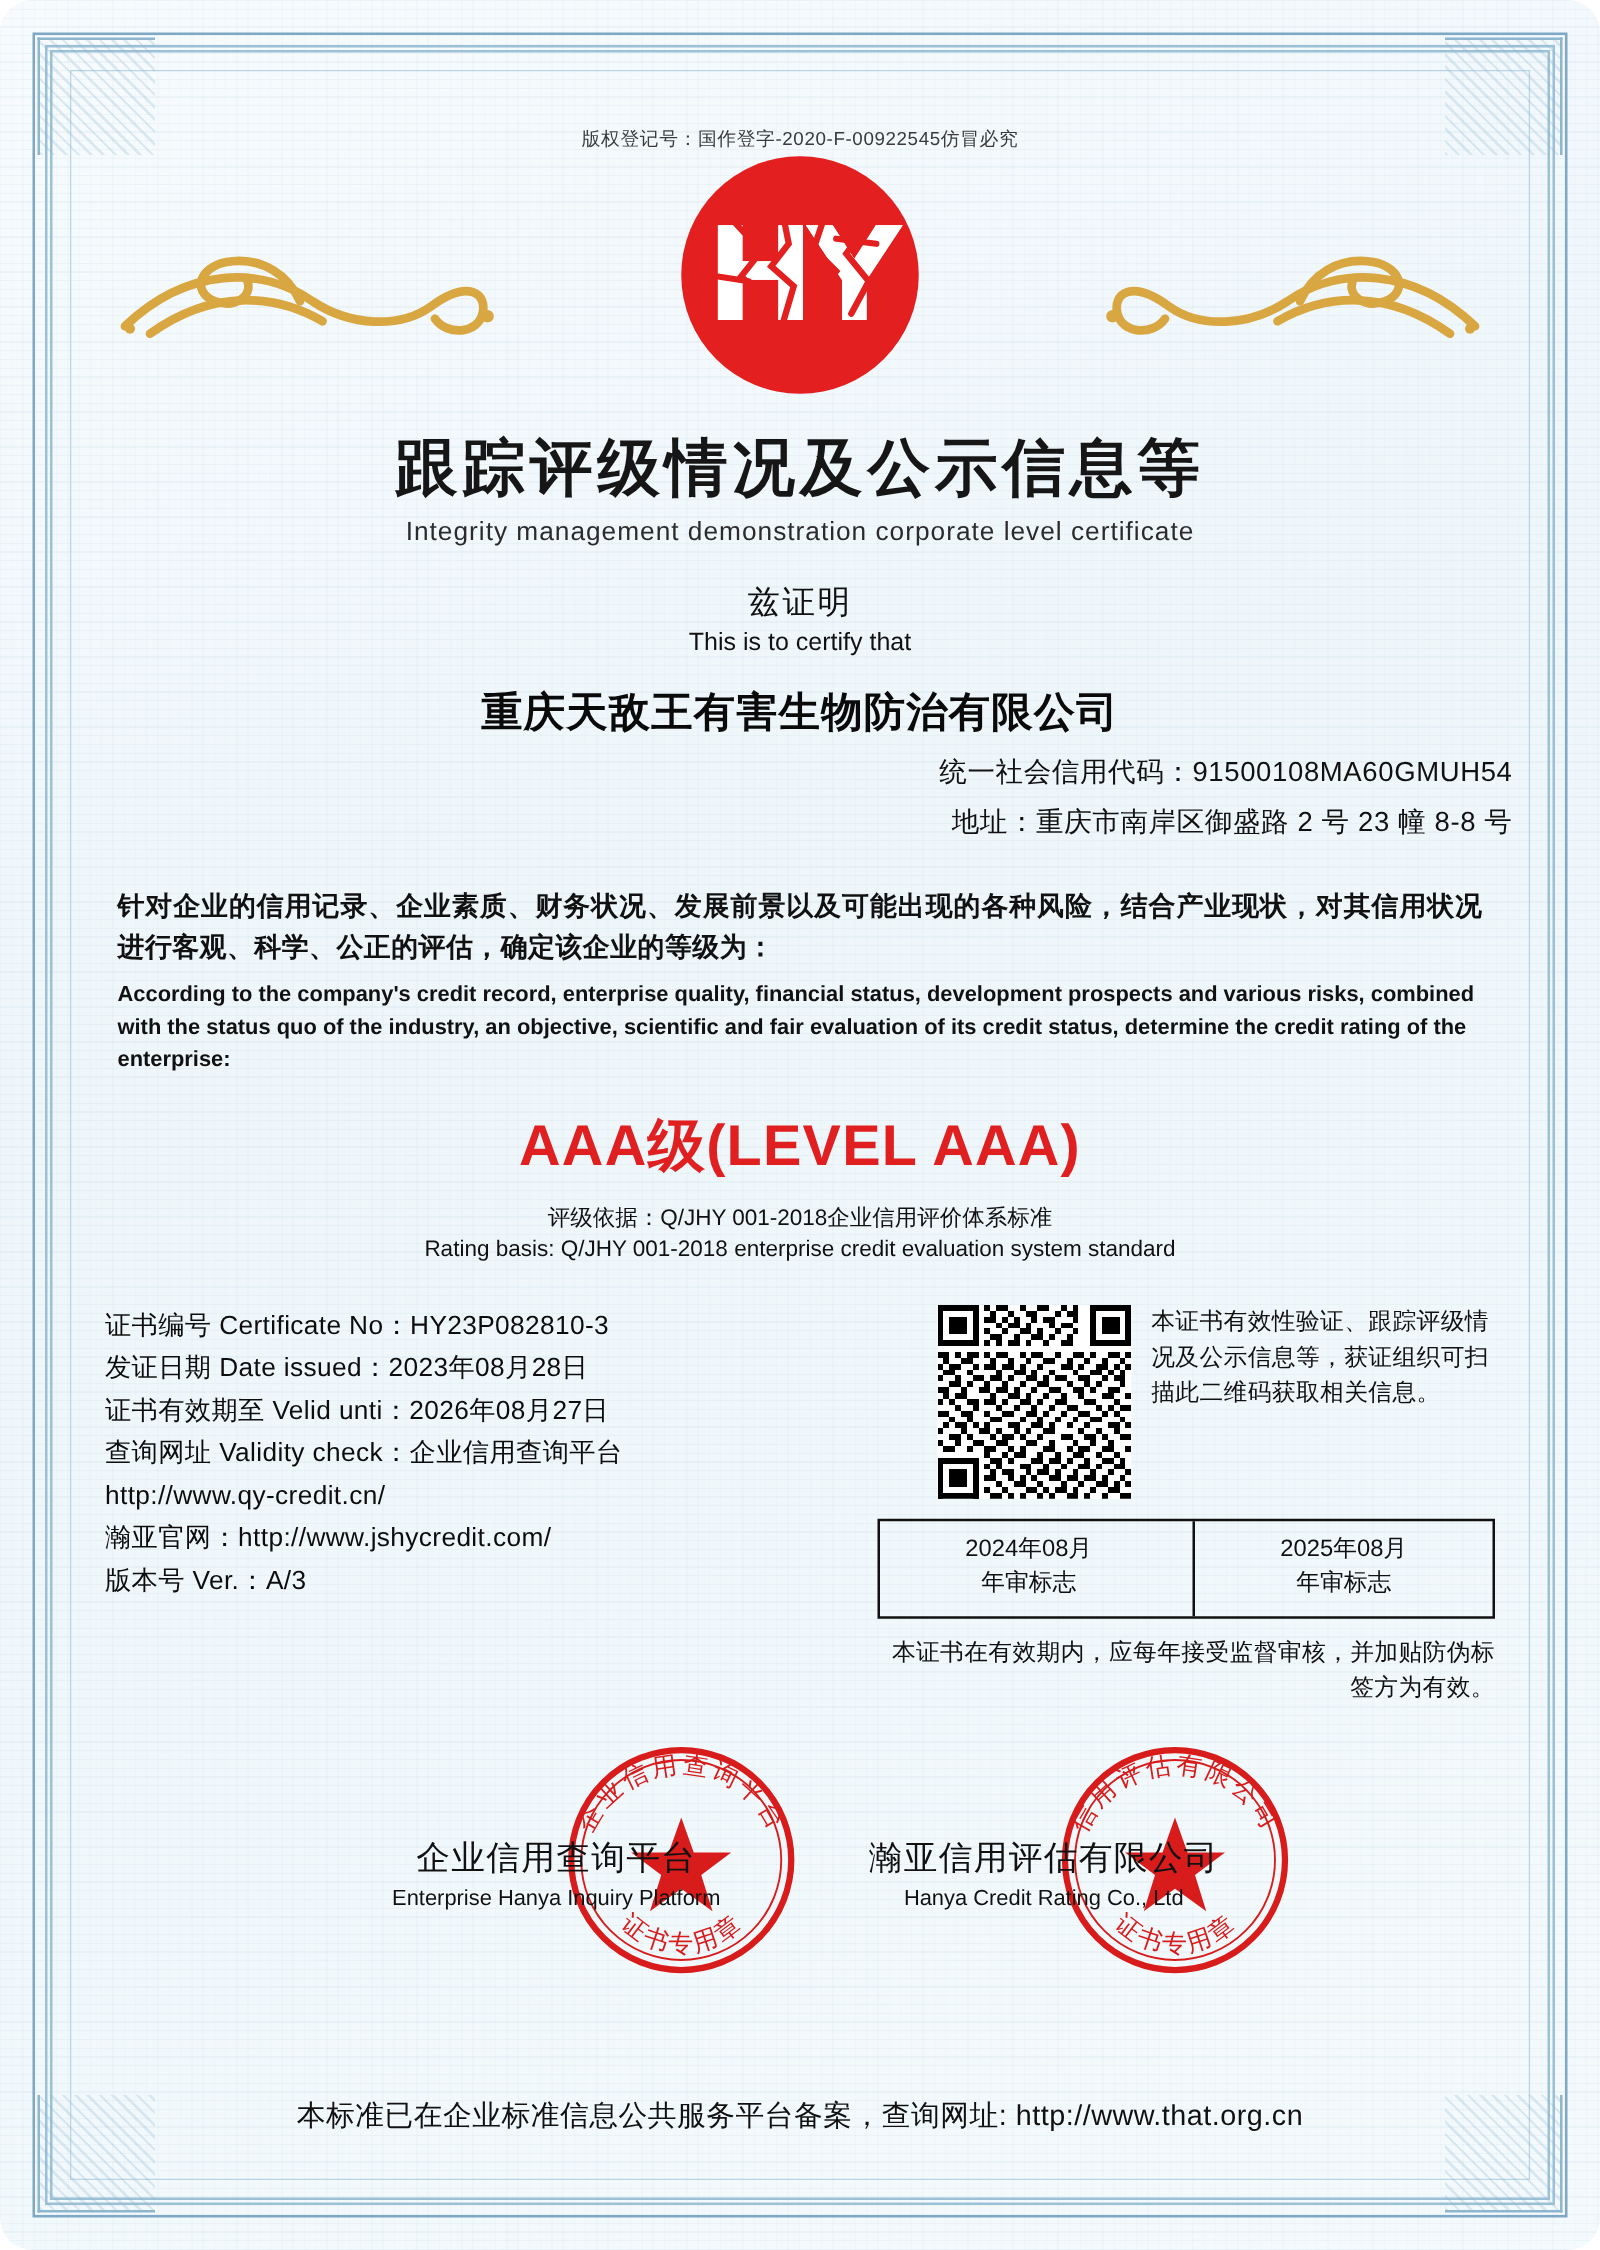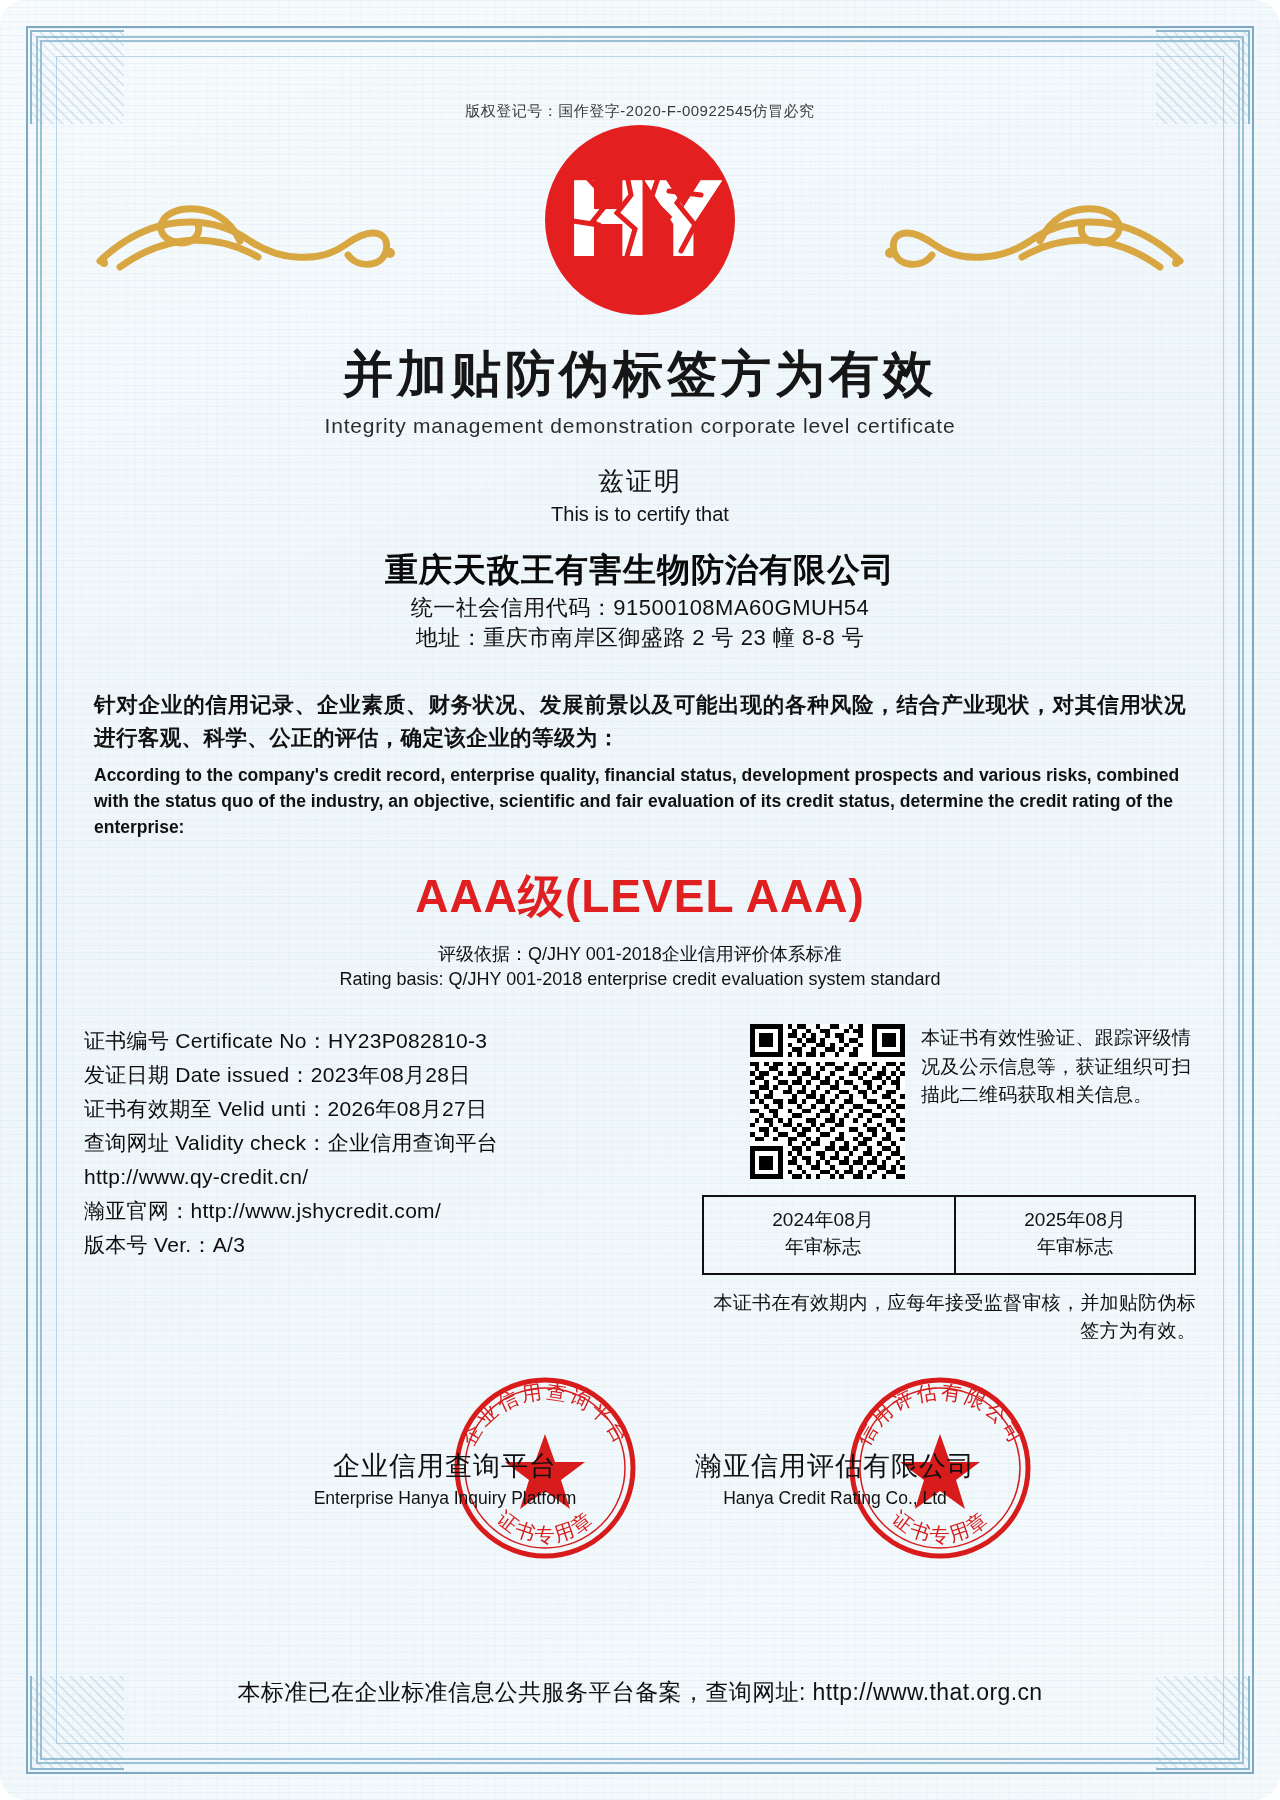--- a/index.html
+++ b/index.html
@@ -109,21 +109,21 @@
   .certify-cn{
     text-align:center;font-size:26px;color:#111;margin-top:26px;letter-spacing:2px;
   }
   .certify-en{
     text-align:center;font-size:20px;color:#111;margin-top:4px;
   }
   .company{
     text-align:center;font-size:33px;font-weight:bold;color:#0a0a0a;margin-top:22px;letter-spacing:1px;
   }
   .credit-code,.address{
-    text-align:center;font-size:22px;color:#111;letter-spacing:0.5px;
+    text-align:right;font-size:22px;color:#111;margin-top:10px;letter-spacing:0.5px;
   }
 
   .body-block{
     margin-top:36px;
     padding:0 24px;
     font-weight:bold;
   }
   .body-cn{
     font-size:21.5px;line-height:1.55;color:#111;text-align:justify;letter-spacing:0.4px;
   }
@@ -247,21 +247,21 @@
             <path d="M60 10 L66 40 L52 58 L70 74 L60 108"></path>
             <path d="M96 14 L86 44 L104 62 L88 82 L102 116"></path>
             <path d="M128 26 L112 48 L130 70 L116 96"></path>
             <path d="M8 66 L34 70"></path>
             <path d="M104 36 L136 40"></path>
           </g>
         </svg>
       </div>
     </div>
 
-    <h1 class="title-cn">并加贴防伪标签方为有效</h1>
+    <h1 class="title-cn">跟踪评级情况及公示信息等</h1>
     <div class="title-en">Integrity management demonstration corporate level certificate</div>
 
     <div class="certify-cn">兹证明</div>
     <div class="certify-en">This is to certify that</div>
 
     <div class="company">重庆天敌王有害生物防治有限公司</div>
     <div class="credit-code">统一社会信用代码：91500108MA60GMUH54</div>
     <div class="address">地址：重庆市南岸区御盛路 2 号 23 幢 8-8 号</div>
 
     <div class="body-block">

